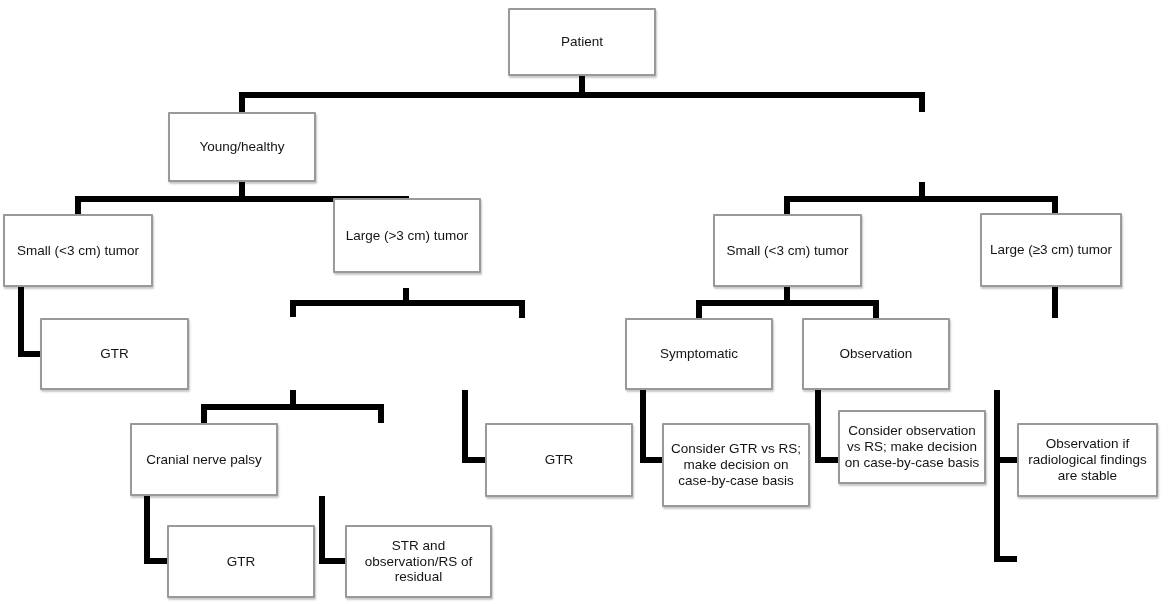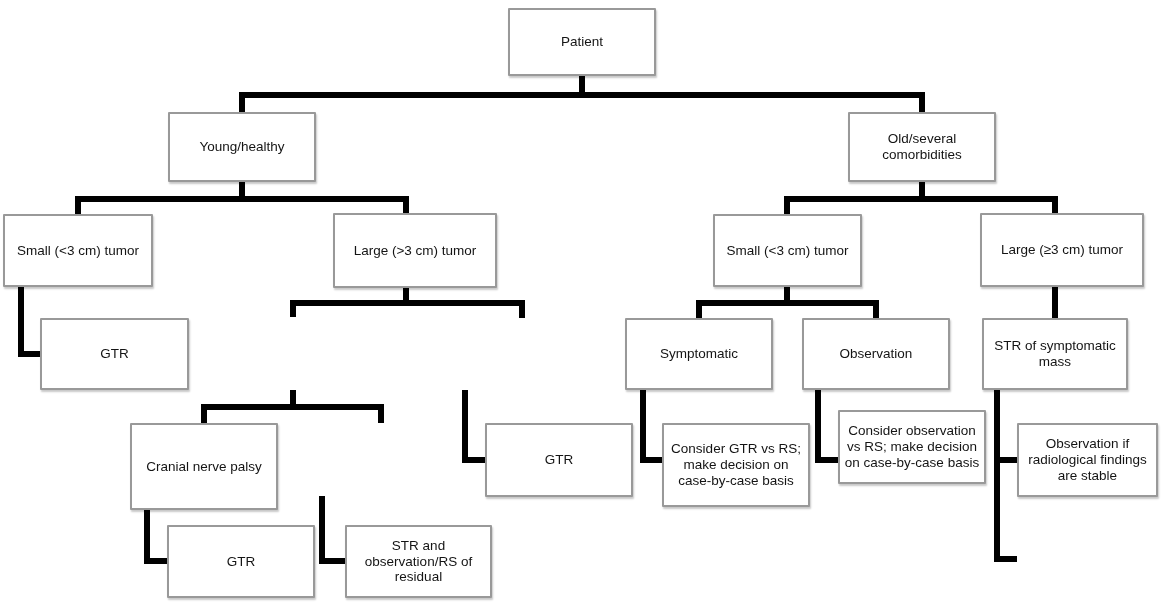--- a/index.html
+++ b/index.html
@@ -130,59 +130,53 @@
   </div>
 
   <div class="node" style="left:508px;top:8px;width:148px;height:68px">
     <span>Patient</span>
   </div>
 
   <div class="node" style="left:168px;top:112px;width:148px;height:70px">
     <span>Young/healthy</span>
   </div>
 
-  <div class="node" style="left:848px;top:112px;width:148px;height:70px">
-    <span>Old/several comorbidities</span>
-  </div>
 
   <div class="node" style="left:3px;top:214px;width:150px;height:73px">
     <span>Small (&lt;3 cm) tumor</span>
   </div>
 
-  <div class="node" style="left:333px;top:213px;width:164px;height:75px">
+  <div class="node" style="left:333px;top:198px;width:148px;height:75px">
     <span>Large (&gt;3 cm) tumor</span>
   </div>
 
   <div class="node" style="left:713px;top:214px;width:149px;height:73px">
     <span>Small (&lt;3 cm) tumor</span>
   </div>
 
-  <div class="node" style="left:980px;top:213px;width:164px;height:74px">
+  <div class="node" style="left:980px;top:213px;width:142px;height:74px">
     <span>Large (≥3 cm) tumor</span>
   </div>
 
   <div class="node" style="left:40px;top:318px;width:149px;height:72px">
     <span>GTR</span>
   </div>
 
 
 
   <div class="node" style="left:625px;top:318px;width:148px;height:72px">
     <span>Symptomatic</span>
   </div>
 
   <div class="node" style="left:802px;top:318px;width:148px;height:72px">
     <span>Observation</span>
   </div>
 
-  <div class="node" style="left:982px;top:318px;width:146px;height:72px">
-    <span>STR of symptomatic mass</span>
-  </div>
-
-  <div class="node" style="left:130px;top:423px;width:148px;height:87px">
+
+  <div class="node" style="left:130px;top:423px;width:148px;height:73px">
     <span>Cranial nerve palsy</span>
   </div>
 
 
   <div class="node" style="left:485px;top:423px;width:148px;height:74px">
     <span>GTR</span>
   </div>
 
   <div class="node" style="left:662px;top:423px;width:148px;height:84px">
     <span>Consider GTR vs RS; make decision on case-by-case basis</span>

